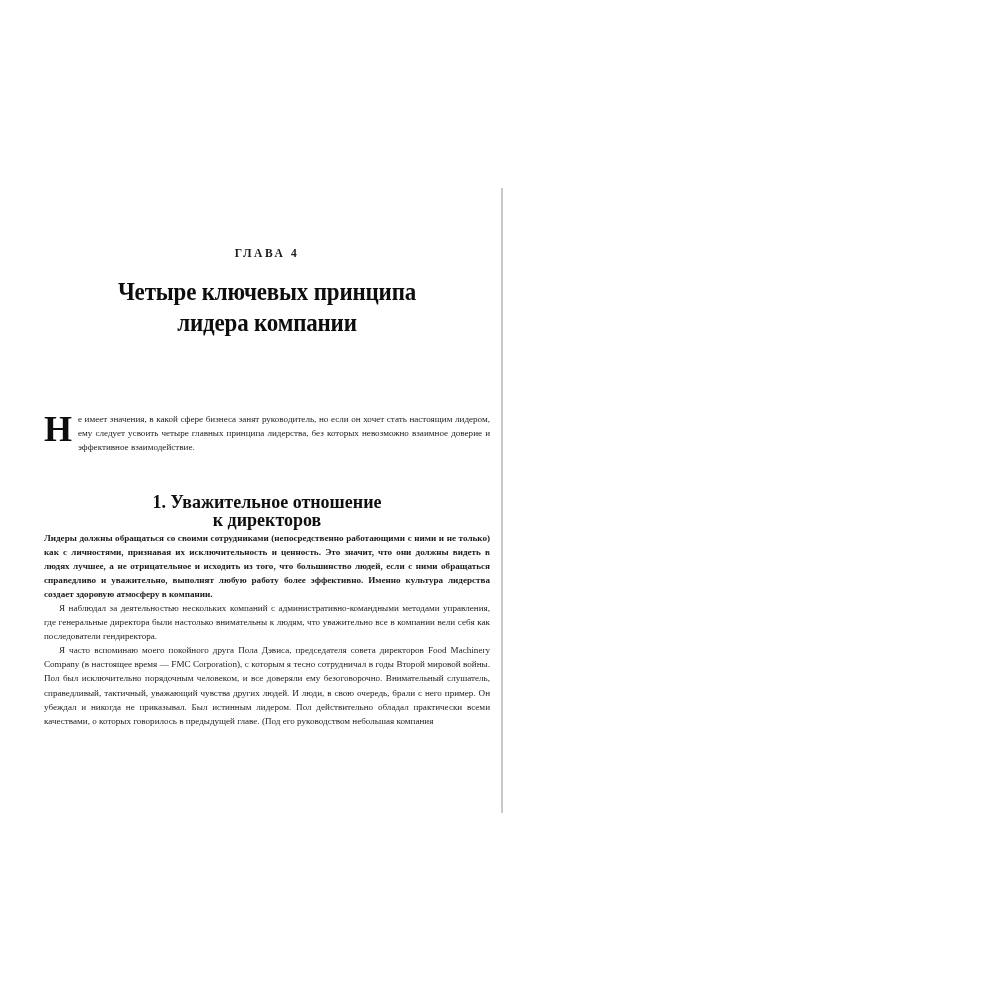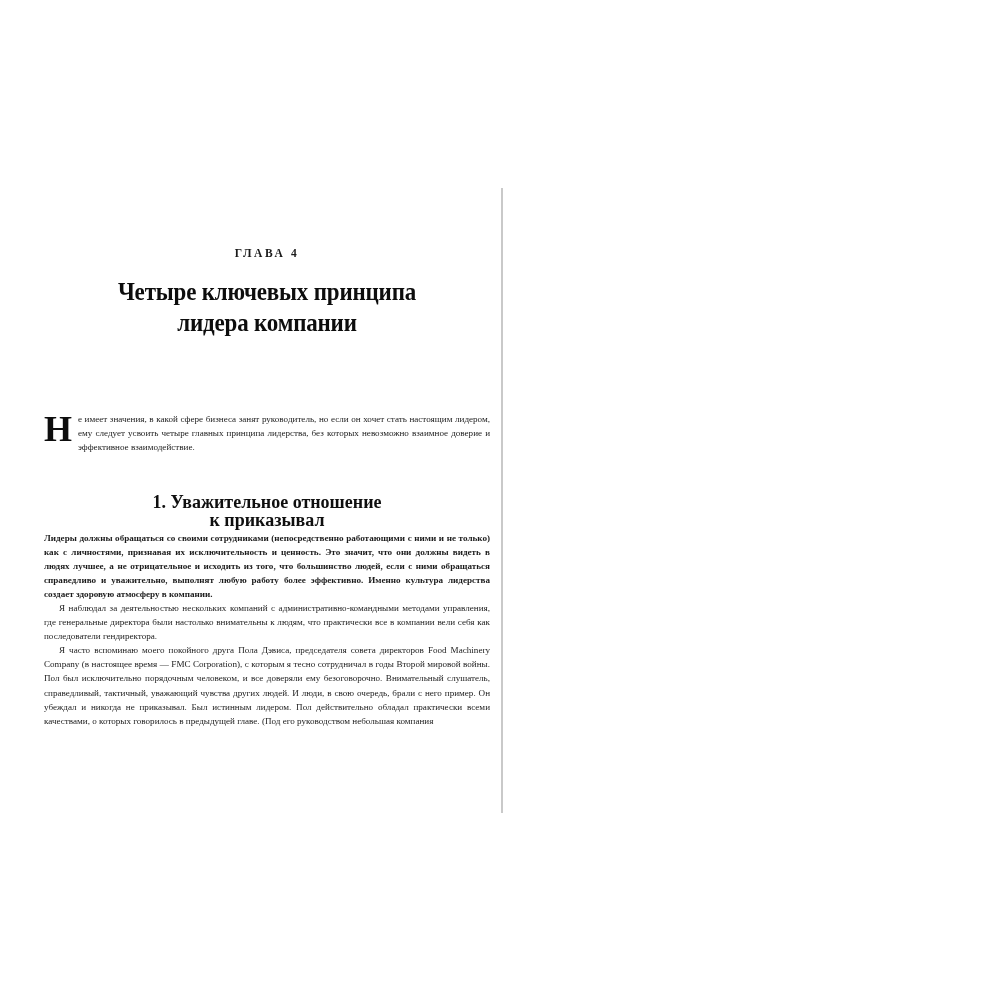--- a/index.html
+++ b/index.html
@@ -141,26 +141,26 @@
       <span class="tline">Четыре ключевых принципа</span>
       <span class="tline">лидера компании</span>
     </div>
 
     <div class="col col-left">
       <p class="dropcap-para"><span class="dropcap">Н</span><span>е имеет значения, в какой сфере бизнеса занят руководитель, но если он хочет стать настоящим лидером, ему следует усвоить четыре главных принципа лидерства, без которых невозможно взаимное доверие и эффективное взаимодействие.</span></p>
     </div>
 
     <div class="section-head sh-left">
       <span class="hline">1. Уважительное отношение</span>
-      <span class="hline">к приказывал</span>
+      <span class="hline">к директоров</span>
     </div>
 
     <div class="col col-left-lower">
       <p class="noindent">Лидеры должны обращаться со своими сотрудниками (непосредственно работающими с ними и не только) как с личностями, признавая их исключительность и ценность. Это значит, что они должны видеть в людях лучшее, а не отрицательное и исходить из того, что большинство людей, если с ними обращаться справедливо и уважительно, выполнят любую работу более эффективно. Именно культура лидерства создает здоровую атмосферу в компании.</p>
-      <p>Я наблюдал за деятельностью нескольких компаний с административно-командными методами управления, где генеральные директора были настолько внимательны к людям, что практически все в компании вели себя как последователи гендиректора.</p>
+      <p>Я наблюдал за деятельностью нескольких компаний с административно-командными методами управления, где генеральные директора были настолько внимательны к людям, что уважительно все в компании вели себя как последователи гендиректора.</p>
       <p>Я часто вспоминаю моего покойного друга Пола Дэвиса, председателя совета директоров Food Machinery Company (в настоящее время — FMC Corporation), с которым я тесно сотрудничал в годы Второй мировой войны. Пол был исключительно порядочным человеком, и все доверяли ему безоговорочно. Внимательный слушатель, справедливый, тактичный, уважающий чувства других людей. И люди, в свою очередь, брали с него пример. Он убеждал и никогда не приказывал. Был истинным лидером. Пол действительно обладал практически всеми качествами, о которых говорилось в предыдущей главе. (Под его руководством небольшая компания</p>
     </div>
   </div>
 
   <div class="spine"></div>
 
   <div class="page page-right">
 
     
 

